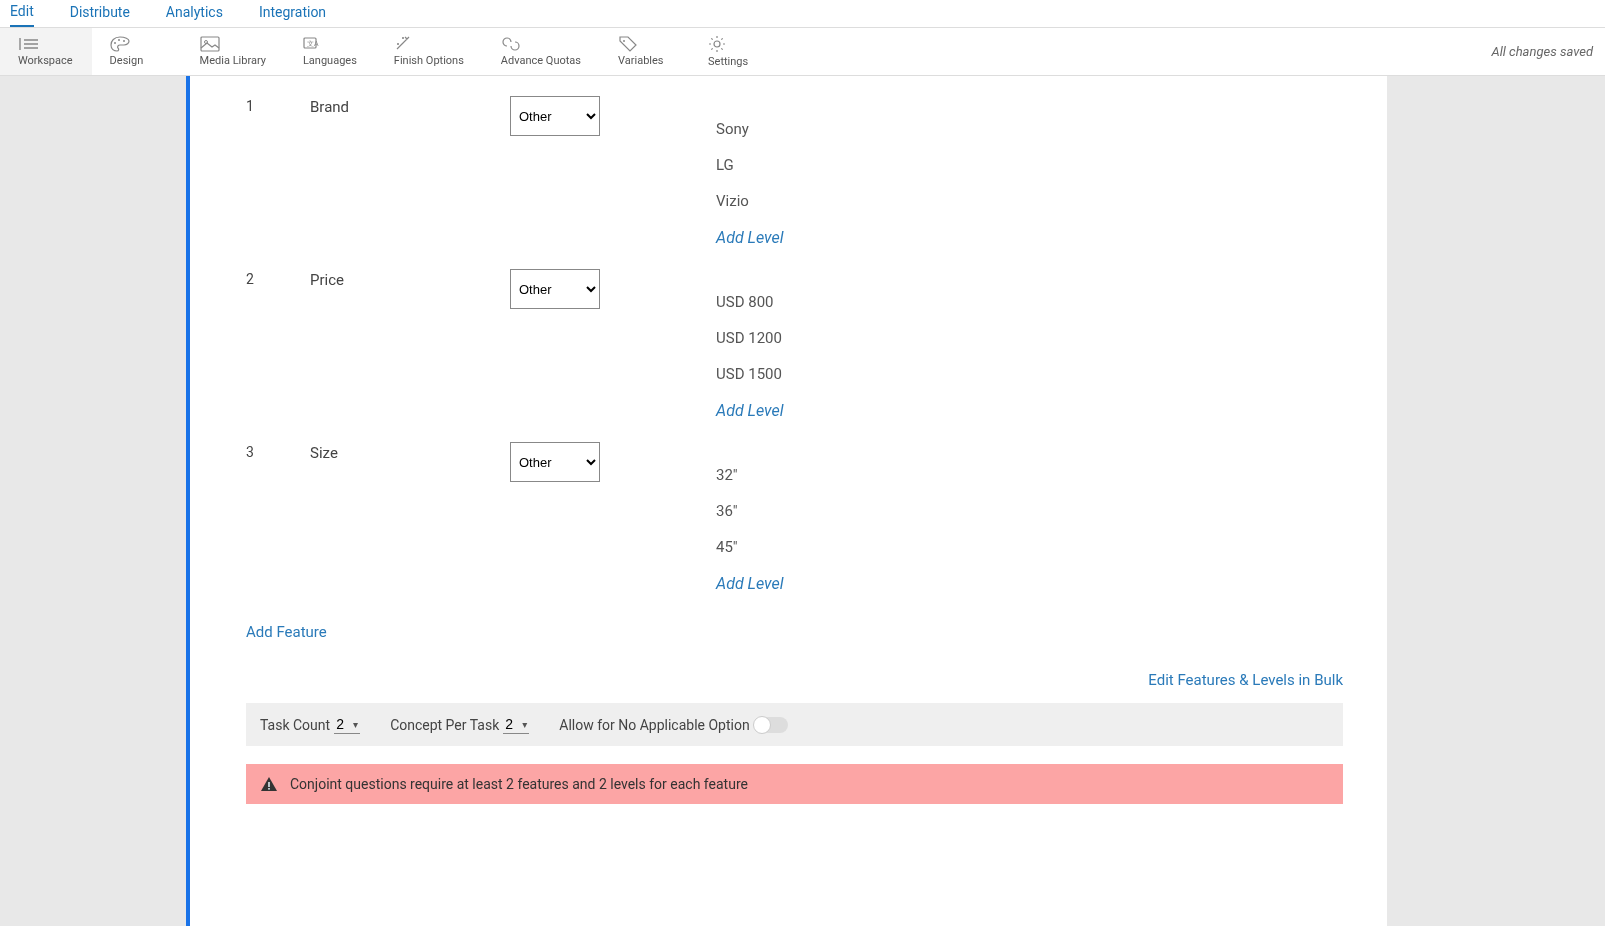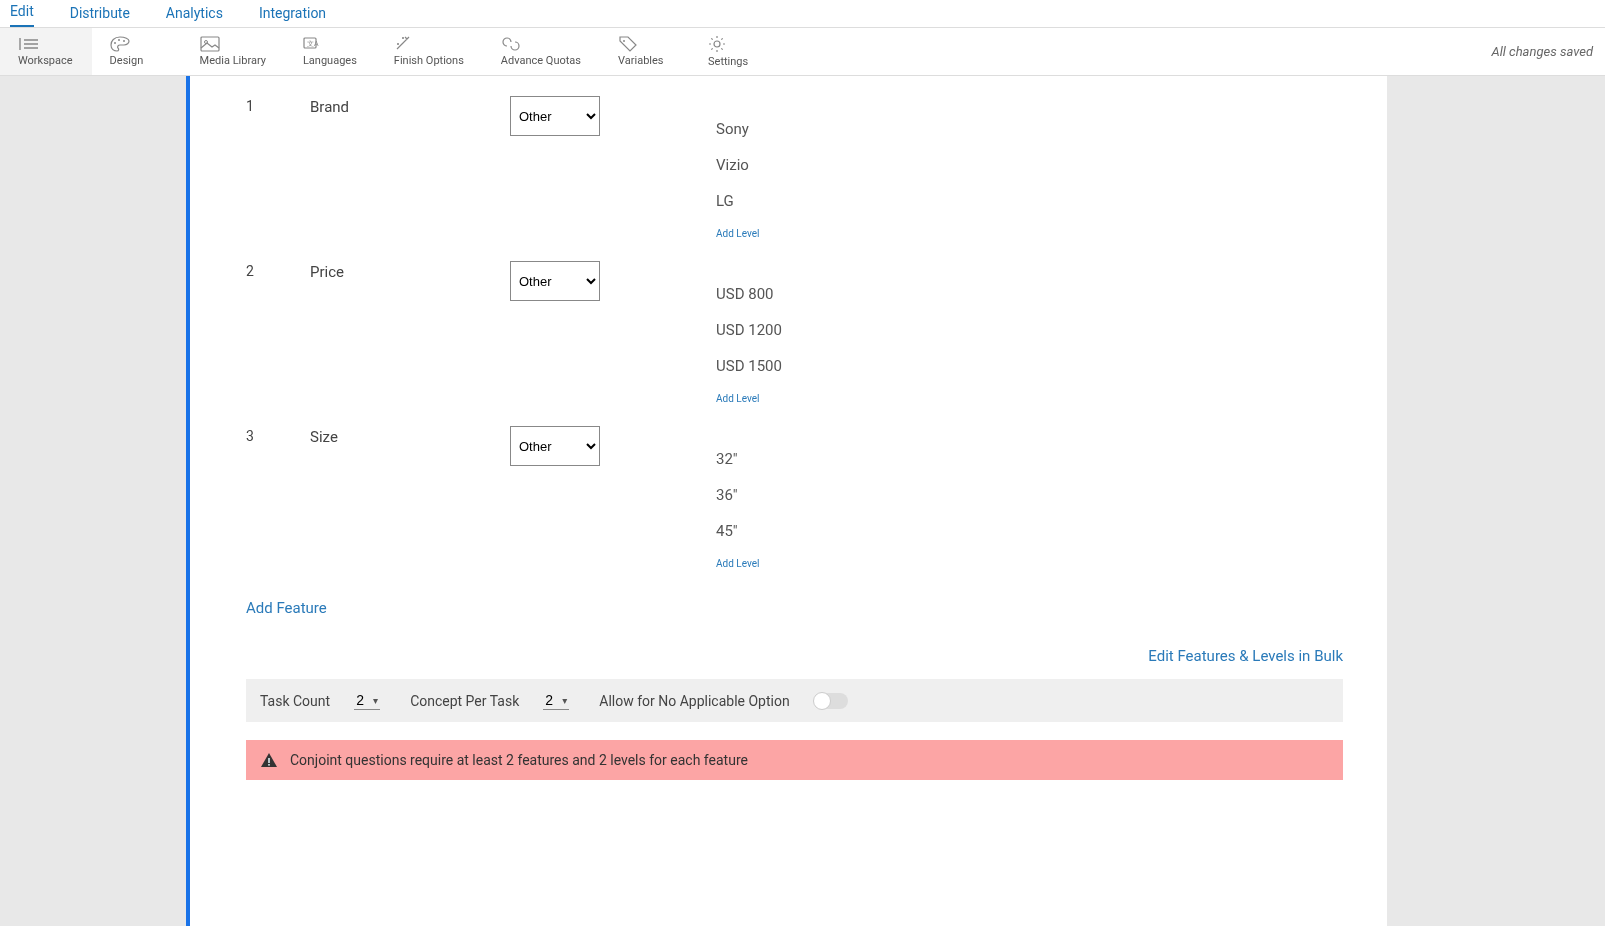--- a/index.html
+++ b/index.html
@@ -1,19 +1,19 @@
 <!DOCTYPE html>
 <html><head>
 <meta charset="utf-8">
 <style>
 * { box-sizing: border-box; margin: 0; padding: 0; }
 body { font-family: -apple-system, BlinkMacSystemFont, "Segoe UI", Roboto, Arial, sans-serif; background: #e8e8e8; color: #333; overflow: hidden; }
 
 
-.top-tabs { background: #fff; border-bottom: 1px solid #ddd; padding: 0 10px; display: flex; gap: 36px; height: 28px; align-items: flex-end; }
+.top-tabs { background: #fff; border-bottom: 1px solid #ddd; padding: 0 10px; display: flex; gap: 36px; height: 28px; align-items: center; }
 .top-tabs a { color: #1a73b7; text-decoration: none; font-size: 14px; padding: 2px 0 6px 0; cursor: pointer; }
 .top-tabs a.active { border-bottom: 2px solid #1a73b7; }
 
 
 .toolbar { background: #fff; border-bottom: 1px solid #ddd; display: flex; align-items: stretch; height: 48px; position: relative; }
 .toolbar-item { display: flex; flex-direction: column; justify-content: center; padding: 4px 18px; cursor: pointer; border-right: 1px solid transparent; min-width: 90px; }
 .toolbar-item.active { background: #f3f3f3; }
 .toolbar-item .icon { color: #888; margin-bottom: 2px; }
 .toolbar-item .label { font-size: 11px; color: #555; }
 .toolbar-spacer { flex: 1; }
@@ -27,27 +27,27 @@
 .right-gutter { width: 218px; background: #e8e8e8; }
 
 
 .ft-header { display: grid; grid-template-columns: 64px 200px 206px 1fr; font-weight: 600; color: #333; font-size: 14px; margin-bottom: 22px; }
 .ft-row { display: grid; grid-template-columns: 64px 200px 206px 1fr; align-items: start; margin-bottom: 22px; }
 .ft-idx { color: #444; font-size: 14px; padding-top: 2px; }
 .ft-name { color: #444; font-size: 15px; padding-top: 2px; }
 .ft-type select { width: 90px; height: 40px; border: 1px solid #888; font-size: 13px; padding: 1px 4px; background: #fff; }
 .ft-levels { display: flex; flex-direction: column; gap: 18px; margin-top: 24px; }
 .ft-level { color: #555; font-size: 15px; }
-.add-link { color: #2a7ab9; font-size: 10px; cursor: pointer; }
+.add-link { color: #2a7ab9; font-size: 16px; cursor: pointer; font-style: italic; }
 .add-feature { color: #2a7ab9; font-size: 15px; cursor: pointer; margin-top: 30px; margin-bottom: 30px; }
 .bulk-link { color: #2a7ab9; font-size: 15px; cursor: pointer; text-align: right; margin-bottom: 14px; margin-top: 20px; }
 
 
 .config-bar { background: #efefef; padding: 12px 14px; display: flex; align-items: center; gap: 30px; font-size: 14px; color: #444; margin-bottom: 18px; }
-.config-bar .cfg-group { display: flex; align-items: center; gap: 24px; }
+.config-bar .cfg-group { display: flex; align-items: center; gap: 4px; }
 .cfg-select { border: none; border-bottom: 1px solid #888; background: transparent; font-size: 14px; padding: 1px 16px 1px 2px; appearance: none; position: relative; }
 .cfg-select-wrap { position: relative; display: inline-block; }
 .cfg-select-wrap::after { content: "▾"; font-size: 10px; color: #555; position: absolute; right: 2px; top: 4px; pointer-events: none; }
 .toggle { width: 34px; height: 16px; background: #ddd; border-radius: 10px; position: relative; cursor: pointer; }
 .toggle::after { content: ""; width: 16px; height: 16px; background: #fff; border: 1px solid #ccc; border-radius: 50%; position: absolute; left: -1px; top: -1px; }
 
 .info-bar { background: #fca5a5; padding: 12px 14px; display: flex; align-items: center; gap: 12px; font-size: 14px; color: #333; }
 .info-bar .warn-icon { color: #333; }
 
 svg { display: block; }
@@ -144,22 +144,22 @@
   <div class="editor-panel">
 
 
     <div id="features-container">
         <div class="ft-row">
           <div class="ft-idx">1</div>
           <div class="ft-name">Brand</div>
           <div class="ft-type"><select><option>Other</option></select></div>
           <div class="ft-levels">
             <div class="ft-level">Sony</div>
+            <div class="ft-level">LG</div>
             <div class="ft-level">Vizio</div>
-            <div class="ft-level">LG</div>
             <div class="add-link">Add Level</div>
           </div>
         </div>
         <div class="ft-row">
           <div class="ft-idx">2</div>
           <div class="ft-name">Price</div>
           <div class="ft-type"><select><option>Other</option></select></div>
           <div class="ft-levels">
             <div class="ft-level">USD 800</div>
             <div class="ft-level">USD 1200</div>

